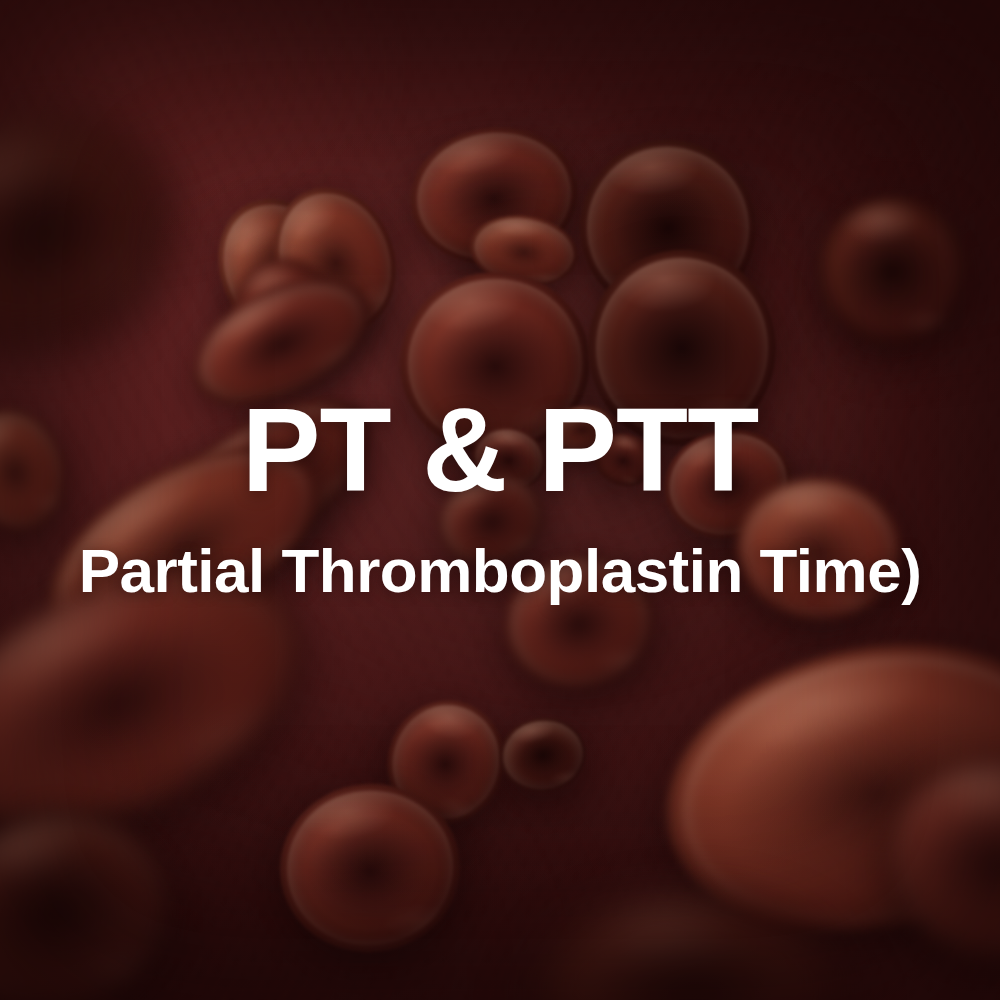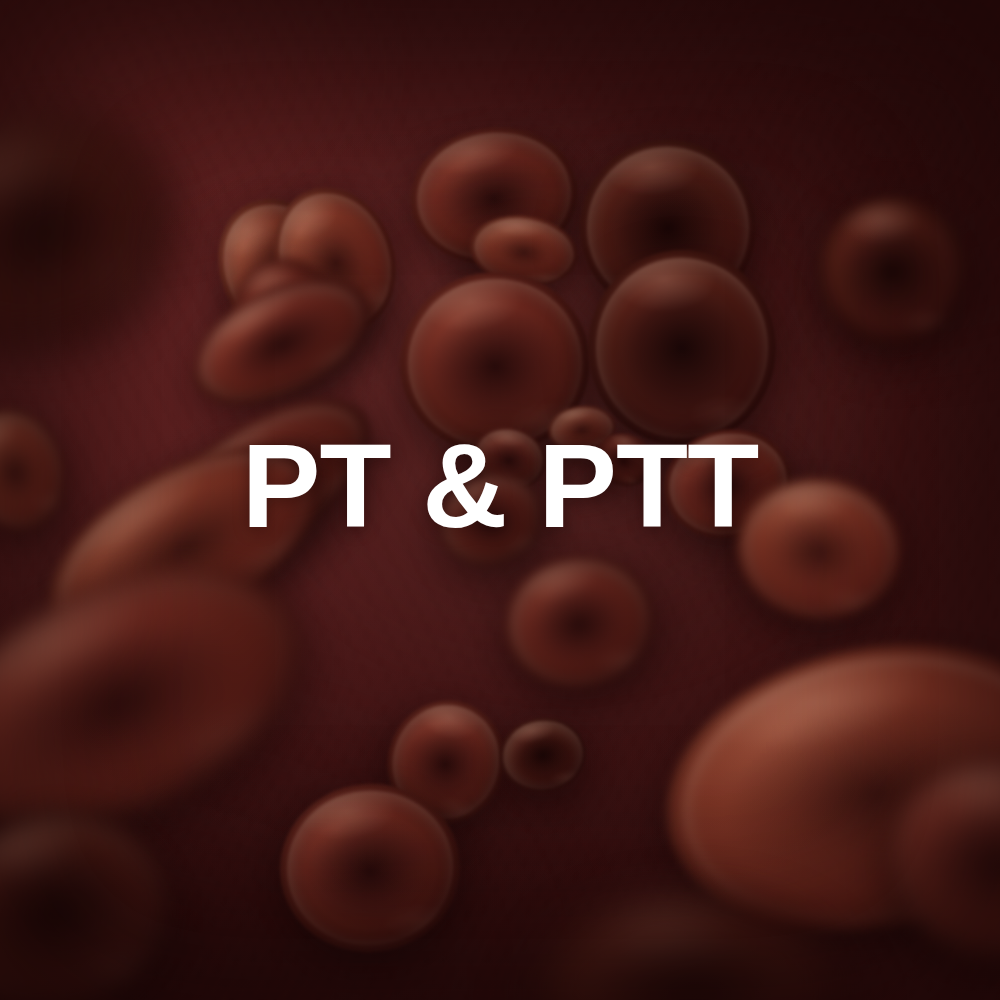--- a/index.html
+++ b/index.html
@@ -184,16 +184,17 @@
       <div class="cell dark blur-xl" style="left: 540px; top: 900px; width: 300px; height: 180px; transform: rotate(0deg);"></div>
       <div class="cell dark blur-xl" style="left: -90px; top: 120px; width: 260px; height: 220px; transform: rotate(-20deg);"></div>
     </div>
 
   <div class="scrim"></div>
   <div class="vignette"></div>
 
   <div class="text-layer">
     <h1 class="title">PT &amp; PTT</h1>
     <div class="subtitle">
+      <span class="sub-line">Partial Thromboplastin Time)</span>
     </div>
   </div>
 
 </div>
 
 </body></html>

